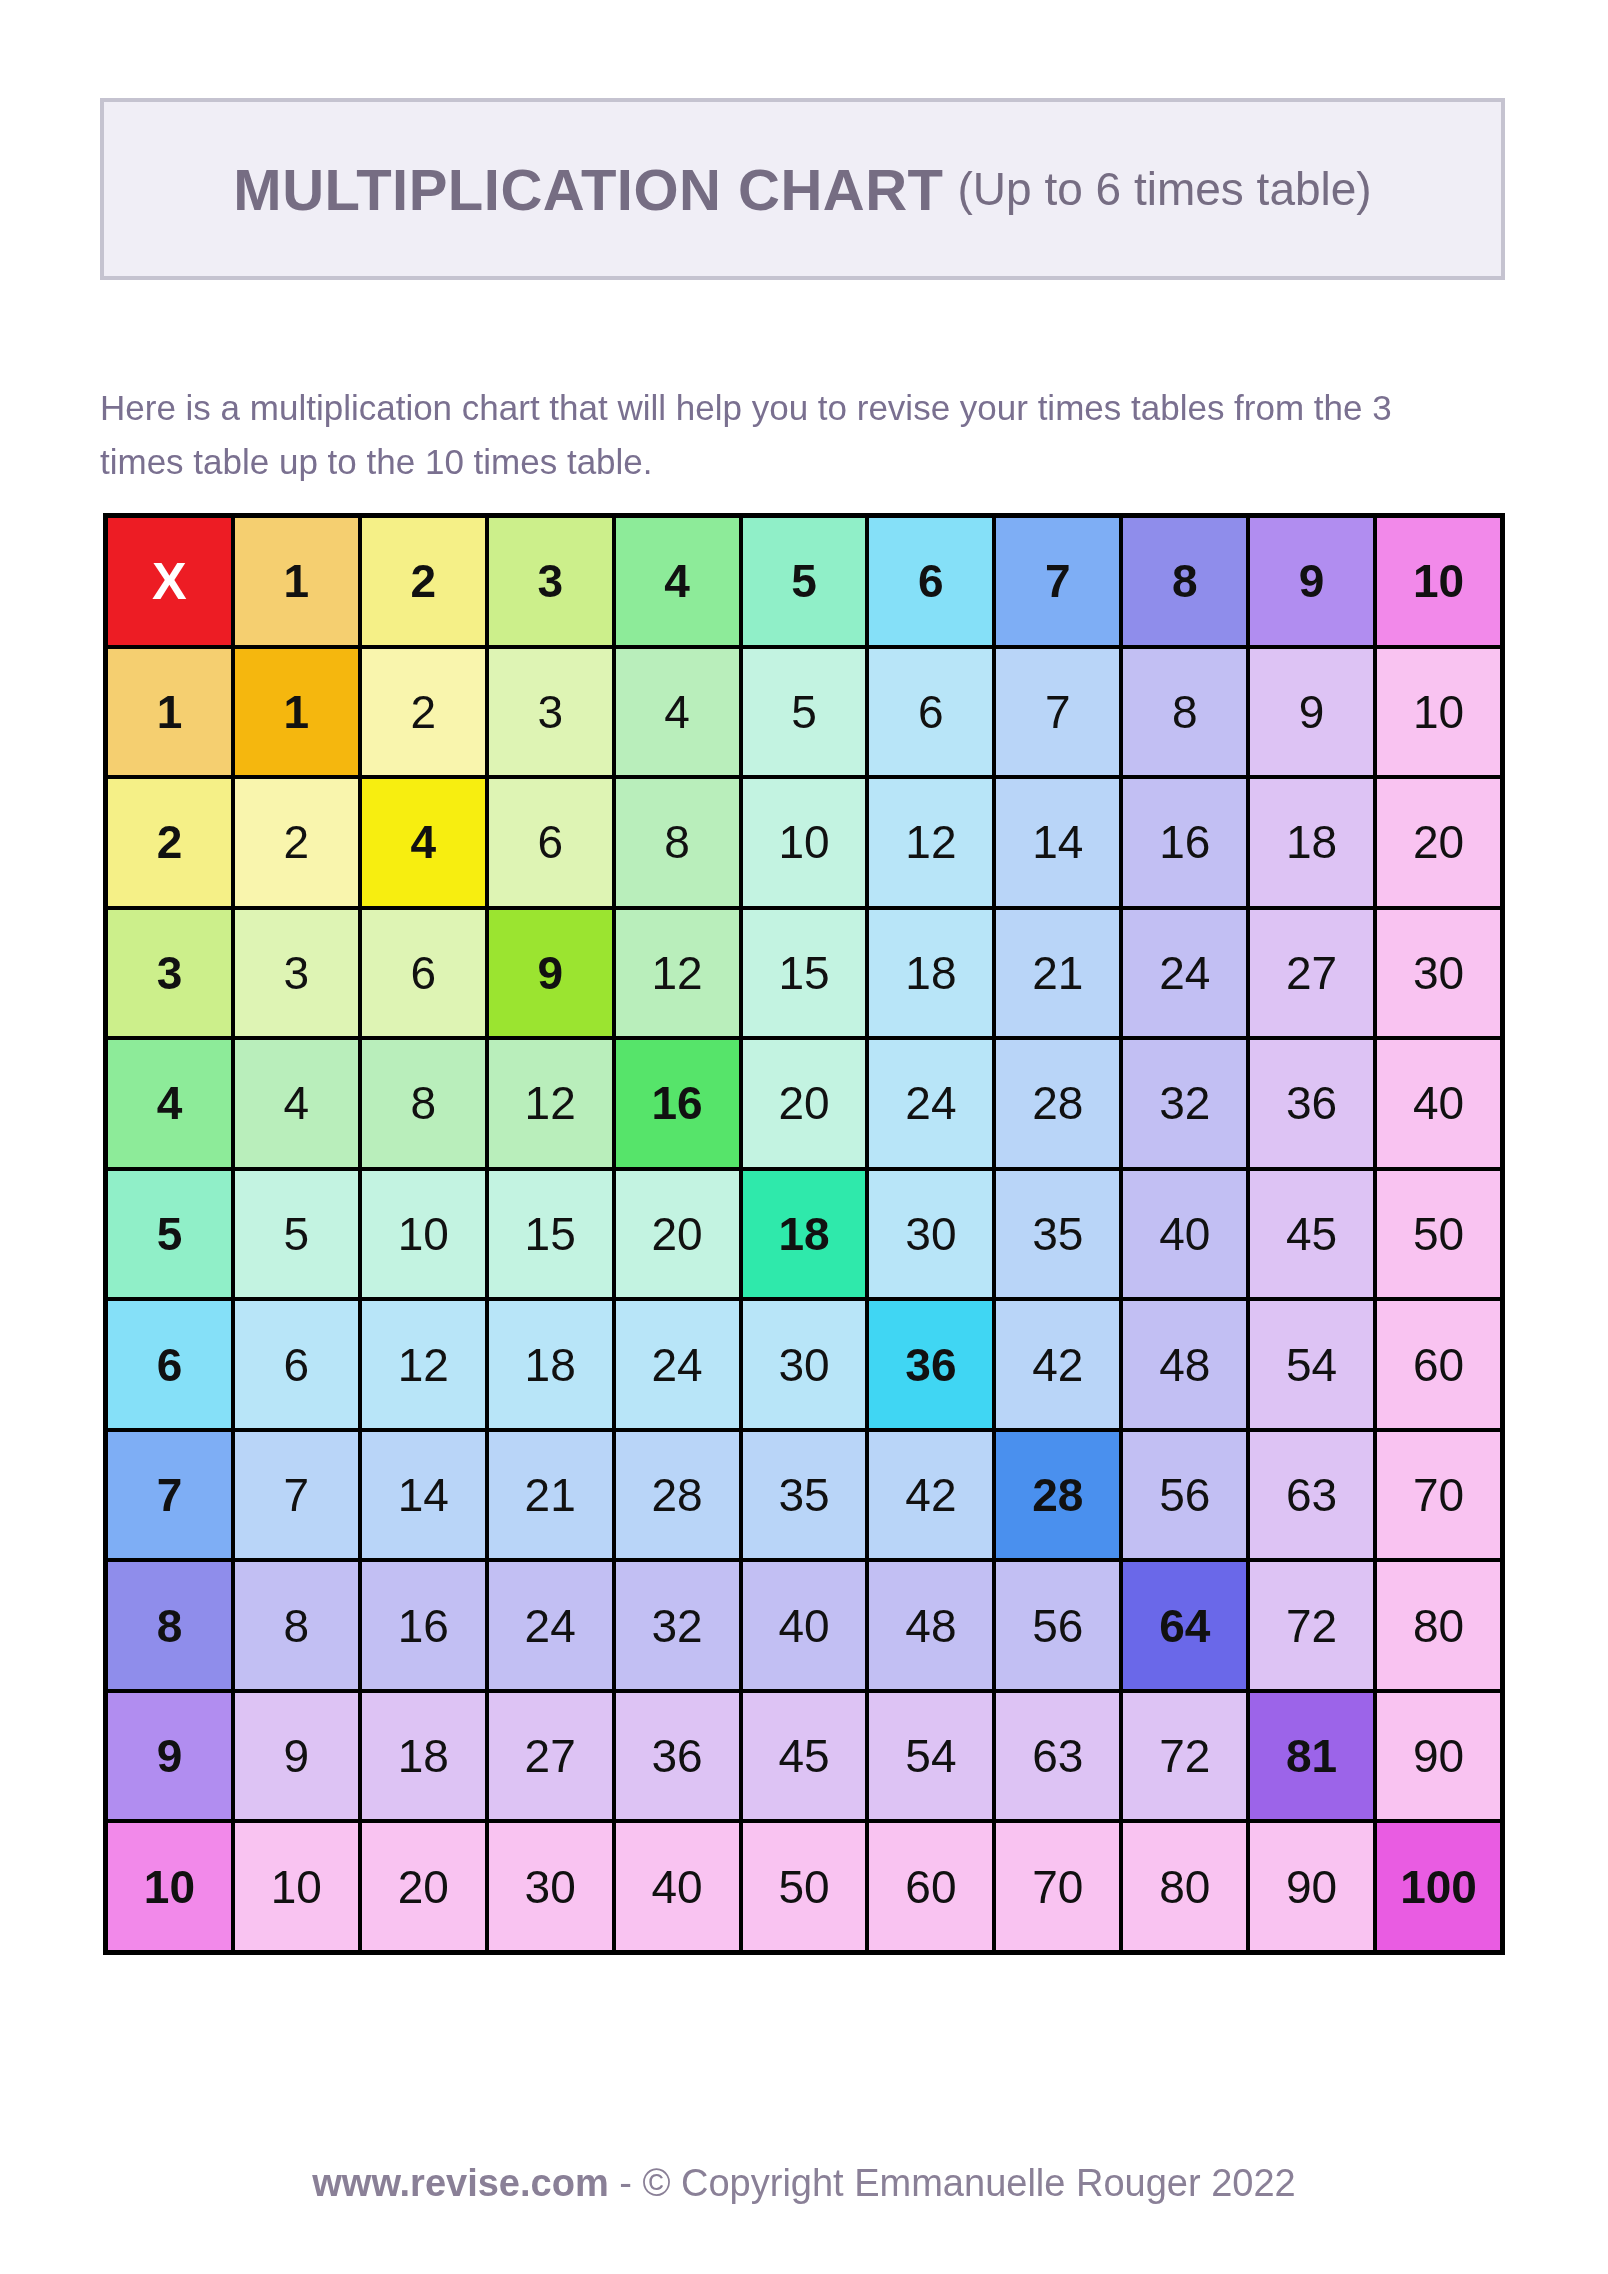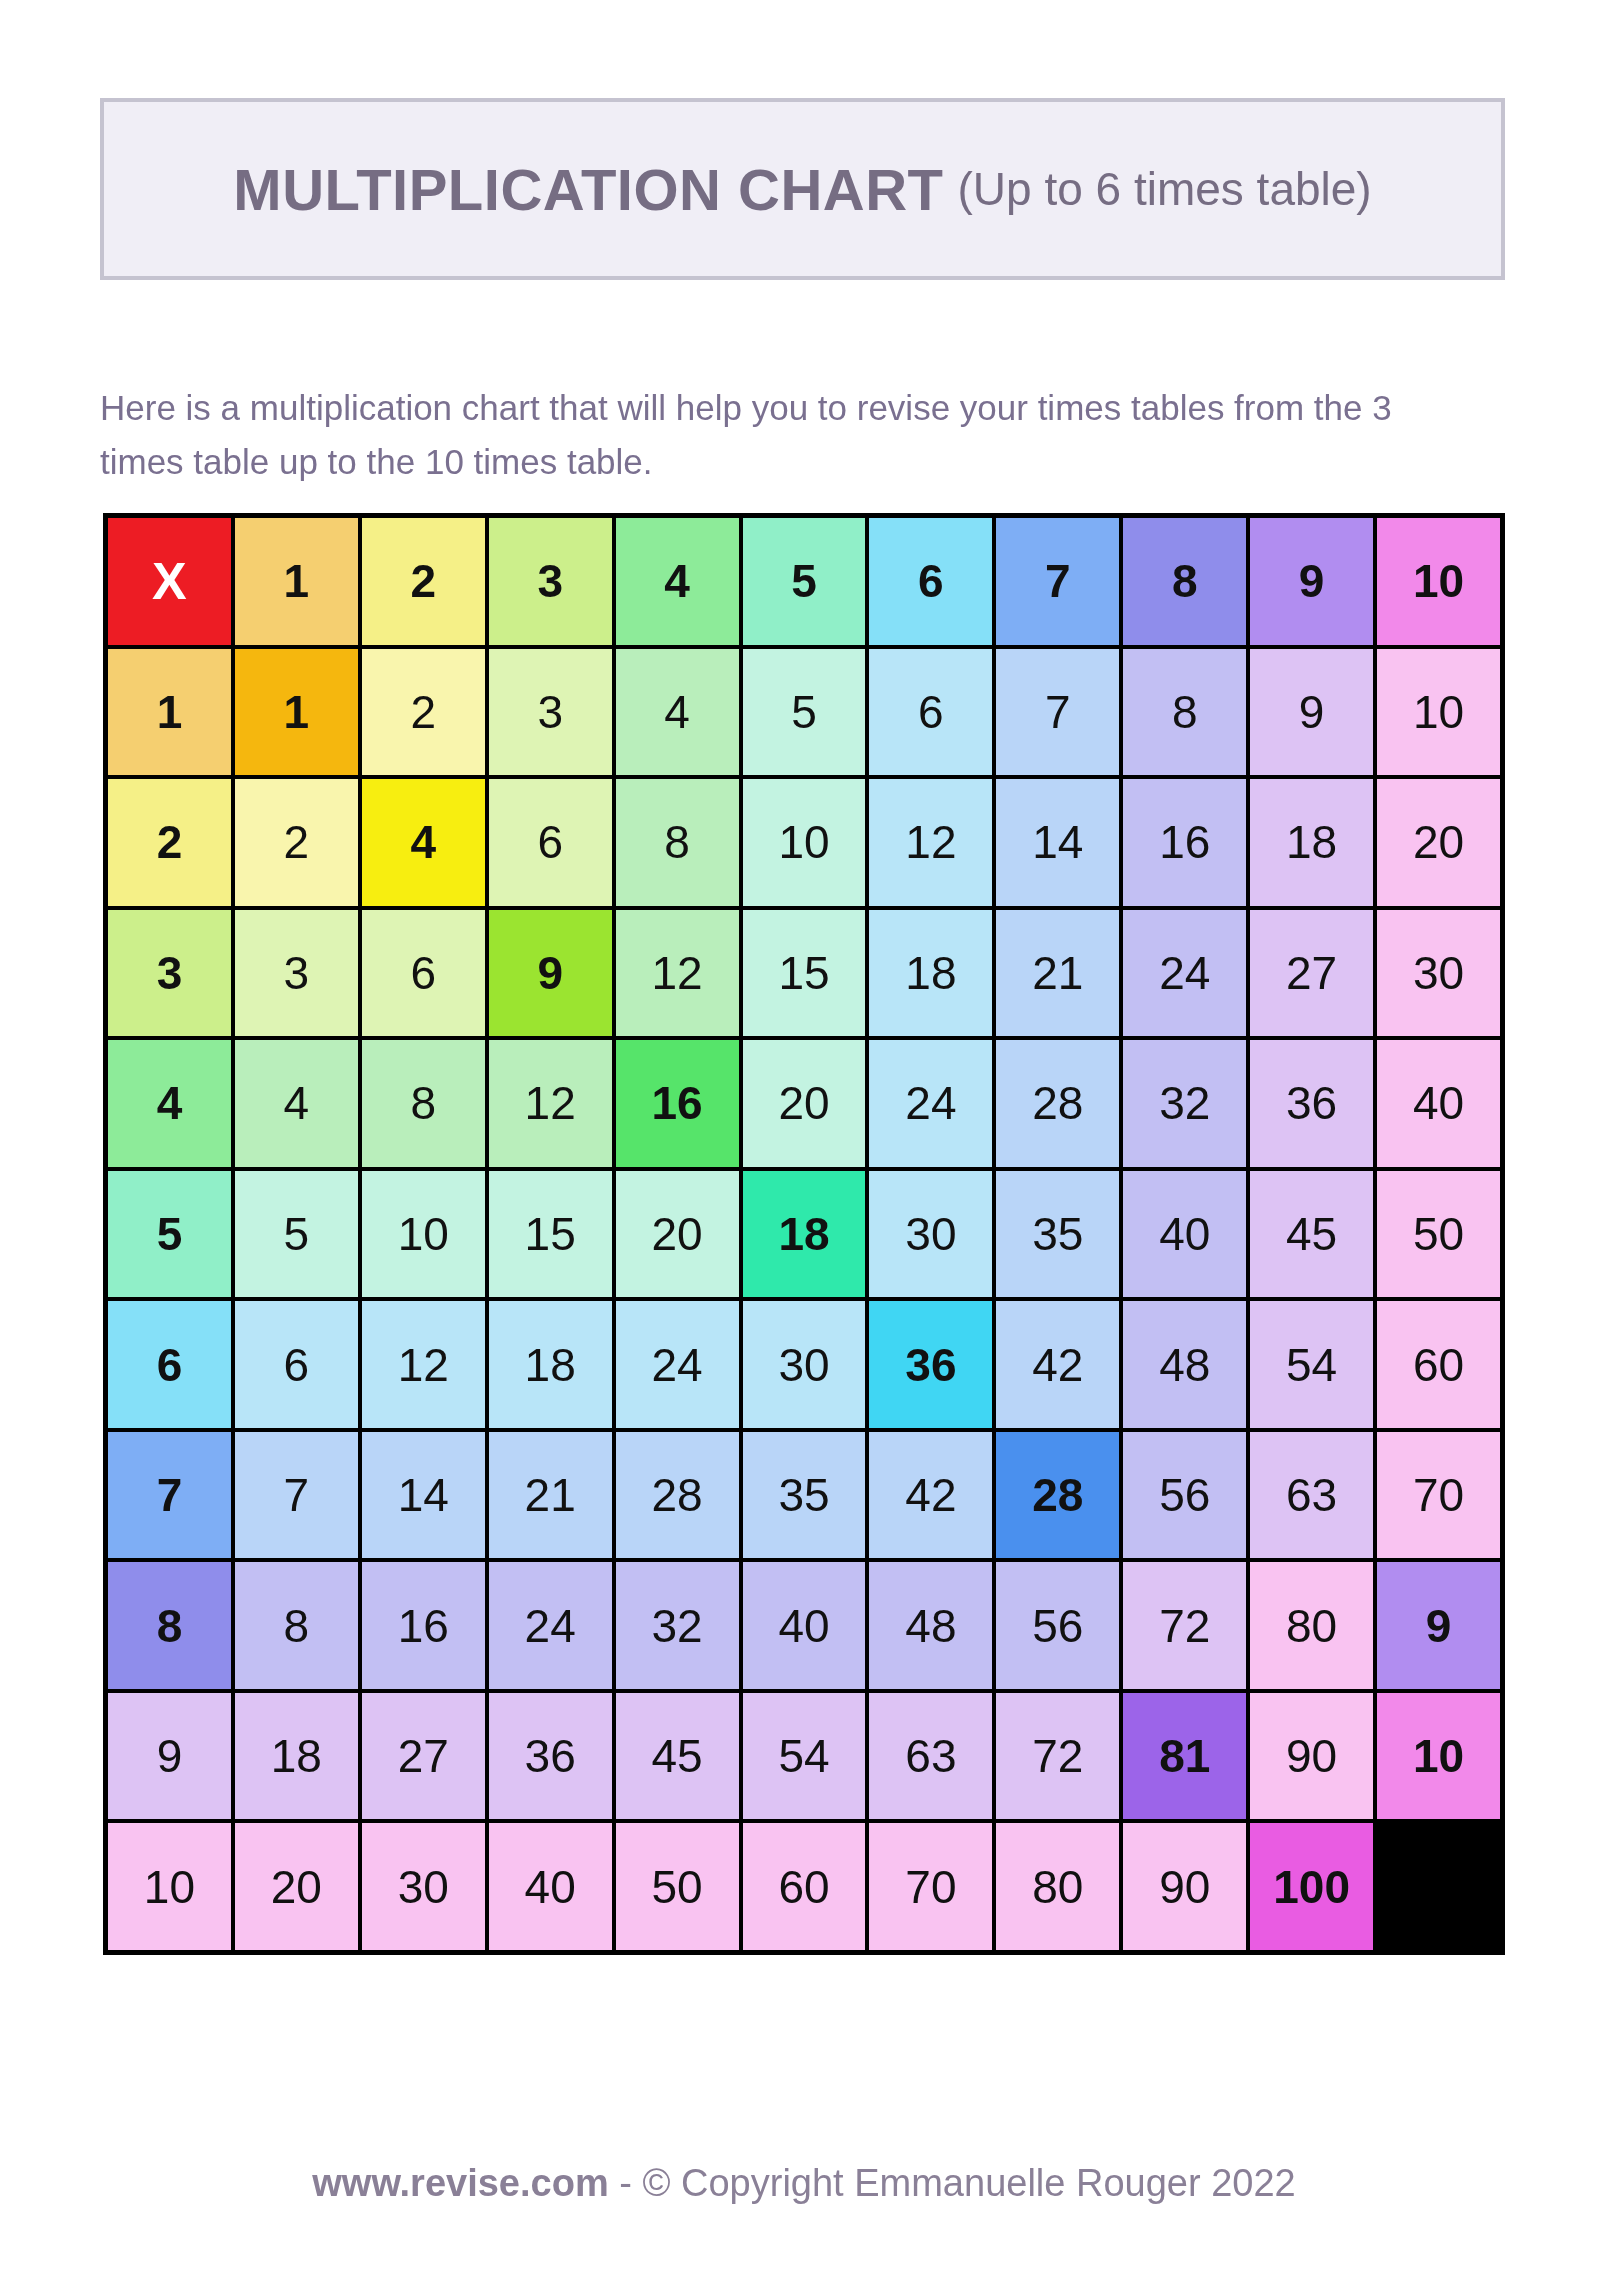--- a/index.html
+++ b/index.html
@@ -185,20 +185,21 @@
       <div class="cell" style="background: rgb(221, 195, 244); color: rgb(17, 17, 17);">63</div>
       <div class="cell" style="background: rgb(249, 195, 241); color: rgb(17, 17, 17);">70</div>
       <div class="cell bold" style="background: rgb(143, 141, 235); color: rgb(17, 17, 17);">8</div>
       <div class="cell" style="background: rgb(194, 191, 243); color: rgb(17, 17, 17);">8</div>
       <div class="cell" style="background: rgb(194, 191, 243); color: rgb(17, 17, 17);">16</div>
       <div class="cell" style="background: rgb(194, 191, 243); color: rgb(17, 17, 17);">24</div>
       <div class="cell" style="background: rgb(194, 191, 243); color: rgb(17, 17, 17);">32</div>
       <div class="cell" style="background: rgb(194, 191, 243); color: rgb(17, 17, 17);">40</div>
       <div class="cell" style="background: rgb(194, 191, 243); color: rgb(17, 17, 17);">48</div>
       <div class="cell" style="background: rgb(194, 191, 243); color: rgb(17, 17, 17);">56</div>
+      <div class="cell bold" style="background: rgb(106, 104, 233); color: rgb(17, 17, 17);">64</div>
       <div class="cell" style="background: rgb(221, 195, 244); color: rgb(17, 17, 17);">72</div>
       <div class="cell" style="background: rgb(249, 195, 241); color: rgb(17, 17, 17);">80</div>
       <div class="cell bold" style="background: rgb(177, 141, 240); color: rgb(17, 17, 17);">9</div>
       <div class="cell" style="background: rgb(221, 195, 244); color: rgb(17, 17, 17);">9</div>
       <div class="cell" style="background: rgb(221, 195, 244); color: rgb(17, 17, 17);">18</div>
       <div class="cell" style="background: rgb(221, 195, 244); color: rgb(17, 17, 17);">27</div>
       <div class="cell" style="background: rgb(221, 195, 244); color: rgb(17, 17, 17);">36</div>
       <div class="cell" style="background: rgb(221, 195, 244); color: rgb(17, 17, 17);">45</div>
       <div class="cell" style="background: rgb(221, 195, 244); color: rgb(17, 17, 17);">54</div>
       <div class="cell" style="background: rgb(221, 195, 244); color: rgb(17, 17, 17);">63</div>

